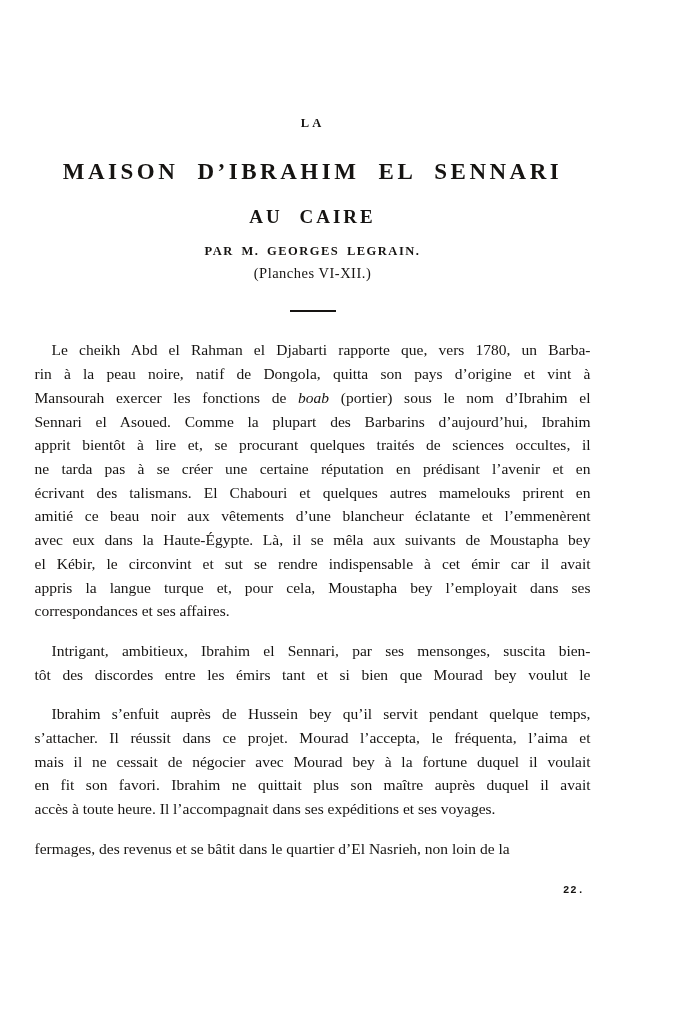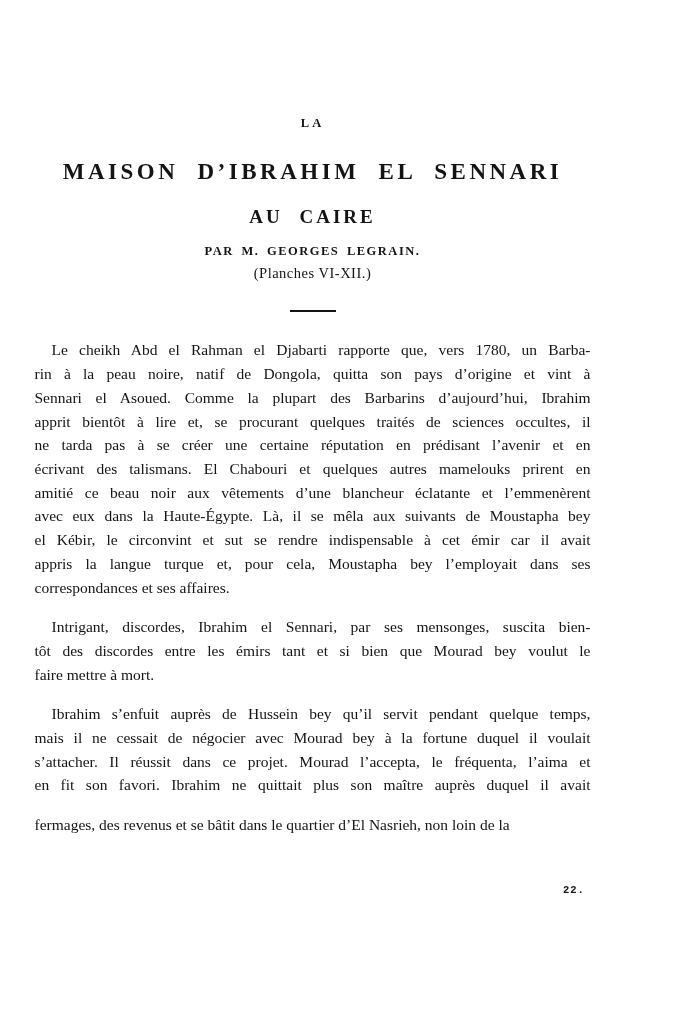--- a/index.html
+++ b/index.html
@@ -96,40 +96,41 @@
     <div class="subtitle">AU CAIRE</div>
     <div class="byline">PAR M. GEORGES LEGRAIN.</div>
     <div class="plates">(Planches VI-XII.)</div>
     <div class="rule"></div>
   </header>
 
   <main class="body-text">
       <div class="paragraph">
         <div class="line first">Le cheikh Abd el Rahman el Djabarti rapporte que, vers 1780, un Barba-</div>
         <div class="line">rin à la peau noire, natif de Dongola, quitta son pays d’origine et vint à</div>
+        <div class="line">Mansourah exercer les fonctions de <i>boab</i> (portier) sous le nom d’Ibrahim el</div>
         <div class="line">Sennari el Asoued. Comme la plupart des Barbarins d’aujourd’hui, Ibrahim</div>
         <div class="line">apprit bientôt à lire et, se procurant quelques traités de sciences occultes, il</div>
         <div class="line">ne tarda pas à se créer une certaine réputation en prédisant l’avenir et en</div>
         <div class="line">écrivant des talismans. El Chabouri et quelques autres mamelouks prirent en</div>
         <div class="line">amitié ce beau noir aux vêtements d’une blancheur éclatante et l’emmenèrent</div>
         <div class="line">avec eux dans la Haute-Égypte. Là, il se mêla aux suivants de Moustapha bey</div>
         <div class="line">el Kébir, le circonvint et sut se rendre indispensable à cet émir car il avait</div>
         <div class="line">appris la langue turque et, pour cela, Moustapha bey l’employait dans ses</div>
         <div class="line last">correspondances et ses affaires.</div>
       </div>
       <div class="paragraph">
-        <div class="line first">Intrigant, discordes, Ibrahim el Sennari, par ses mensonges, suscita bien-</div>
+        <div class="line first">Intrigant, ambitieux, Ibrahim el Sennari, par ses mensonges, suscita bien-</div>
         <div class="line">tôt des discordes entre les émirs tant et si bien que Mourad bey voulut le</div>
-        <div class="line last">faire mettre à mort.</div>
       </div>
       <div class="paragraph">
         <div class="line first">Ibrahim s’enfuit auprès de Hussein bey qu’il servit pendant quelque temps,</div>
+        <div class="line">s’attacher. Il réussit dans ce projet. Mourad l’accepta, le fréquenta, l’aima et</div>
         <div class="line">mais il ne cessait de négocier avec Mourad bey à la fortune duquel il voulait</div>
-        <div class="line">s’attacher. Il réussit dans ce projet. Mourad l’accepta, le fréquenta, l’aima et</div>
         <div class="line">en fit son favori. Ibrahim ne quittait plus son maître auprès duquel il avait</div>
+        <div class="line last">accès à toute heure. Il l’accompagnait dans ses expéditions et ses voyages.</div>
       </div>
       <div class="paragraph">
         <div class="line last">fermages, des revenus et se bâtit dans le quartier d’El Nasrieh, non loin de la</div>
       </div>
     </main>
 
   <div class="signature">22.</div>
 </div>
 
 </body></html>

